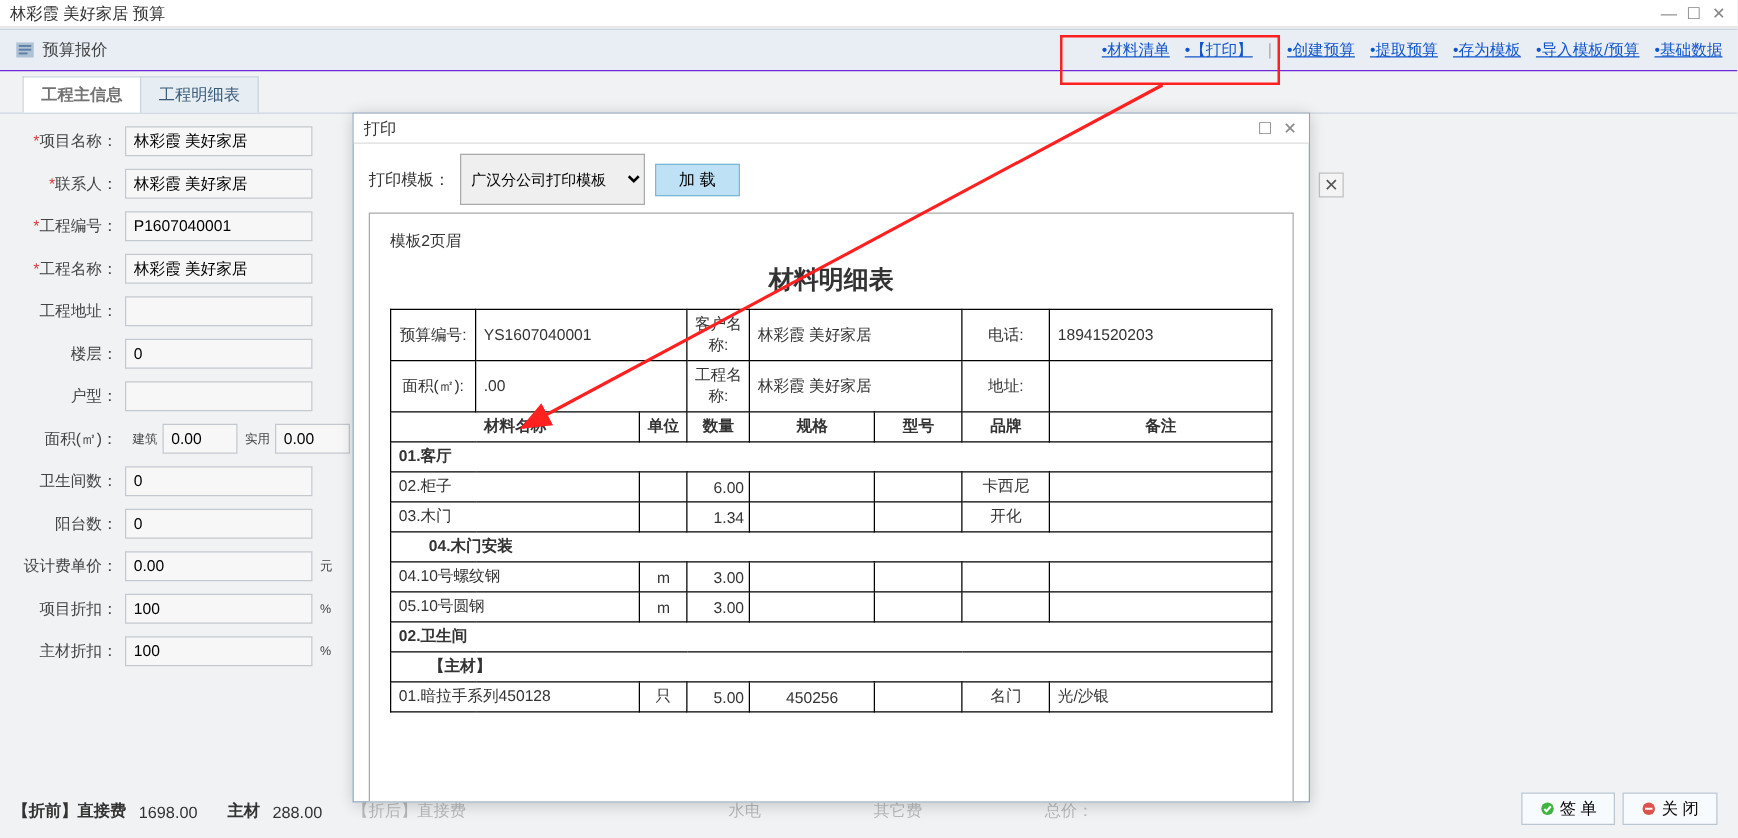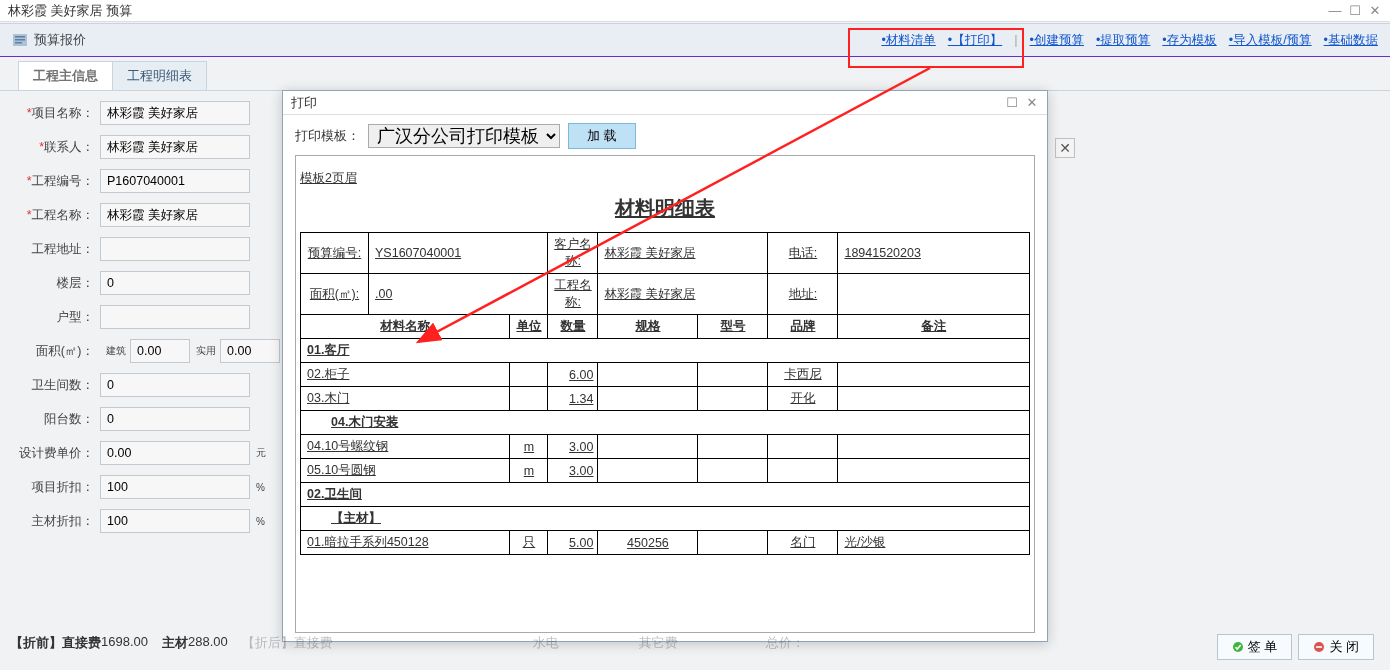--- a/index.html
+++ b/index.html
@@ -25,37 +25,37 @@
 
 .form-area { padding:10px 16px; }
 .form-row { display:flex; align-items:center; margin-bottom:10px; }
 .form-row label { width:78px; text-align:right; margin-right:6px; font-size:12.5px; color:#444;}
 .form-row label .req { color:#d33; }
 .form-row input { width:150px; height:24px; border:1px solid #c3c9cf; background:#f7f7f7; padding:0 6px; font-size:12.5px; }
 .form-row .unit { margin-left:6px; color:#444; font-size:10px; }
 .form-row input.mini { width:60px; }
 
 
-.footer-bar { position:absolute; left:10px; right:10px; bottom:6px; height:30px; display:flex; font-size:13px; color:#333; }
+.footer-bar { position:absolute; left:10px; right:10px; bottom:6px; height:30px; display:flex; align-items:center; gap:10px; font-size:13px; color:#333; }
 .footer-bar .label { font-weight:bold; }
 .footer-bar .val { margin-right:14px; }
 .footer-actions { position:absolute; right:6px; top:0; display:flex; gap:0; }
 .footer-btn { background:#f8fbfd; border:1px solid #b8c6d4; padding:3px 14px; display:flex; align-items:center; gap:4px; cursor:pointer; font-size:13px;}
 .footer-btn + .footer-btn { margin-left:6px; }
 
 
 .dialog { position:absolute; left:282px; top:90px; width:766px; height:552px; background:#fff; border:1px solid #8fa4b8; box-shadow:0 2px 12px rgba(0,0,0,0.2); }
 .dialog-title { height:24px; background:#fff; border-bottom:1px solid #ddd; display:flex; align-items:center; justify-content:space-between; padding:0 8px; font-size:13px;}
 .dialog-title .controls { display:flex; gap:6px; color:#888; }
 .dialog-body { padding:8px 12px; height:calc(100% - 24px); overflow:hidden;}
 .dialog-toolbar { display:flex; align-items:center; gap:8px; margin-bottom:6px;}
-.dialog-toolbar select { height:24px; border:1px solid #aaa; font-size:18px; padding:0 4px; min-width:148px;}
+.dialog-toolbar select { height:41px; border:1px solid #aaa; font-size:12px; padding:0 4px; min-width:148px;}
 .btn-load { background:#bfe1f6; border:1px solid #7db7da; padding:3px 18px; font-size:13px; cursor:pointer;}
 
-.paper { border:1px solid #aaa; height:478px; padding:14px 4px 0; overflow:hidden; background:#fff;text-decoration:underline;}
+.paper { border:1px solid #aaa; height:478px; padding:14px 16px 0; overflow:hidden; background:#fff;}
 .paper-header { font-size:12.5px; margin-bottom:8px; }
 .paper-title { text-align:center; font-size:20px; font-weight:bold; margin-bottom:10px; font-family:"SimSun",serif;}
 
 
 table.mat { width:100%; border-collapse:collapse; font-family:"SimSun","宋体",serif; font-size:12.5px;}
 table.mat th, table.mat td { border:1px solid #000; padding:3px 4px; text-align:center; }
 table.mat .section td { text-align:left; font-weight:bold; padding-left:6px;}
 table.mat .sub td { text-align:left; font-weight:bold; padding-left:30px;}
 table.mat td.l { text-align:left; padding-left:6px;}
 table.mat td.r { text-align:right; padding-right:4px;}

